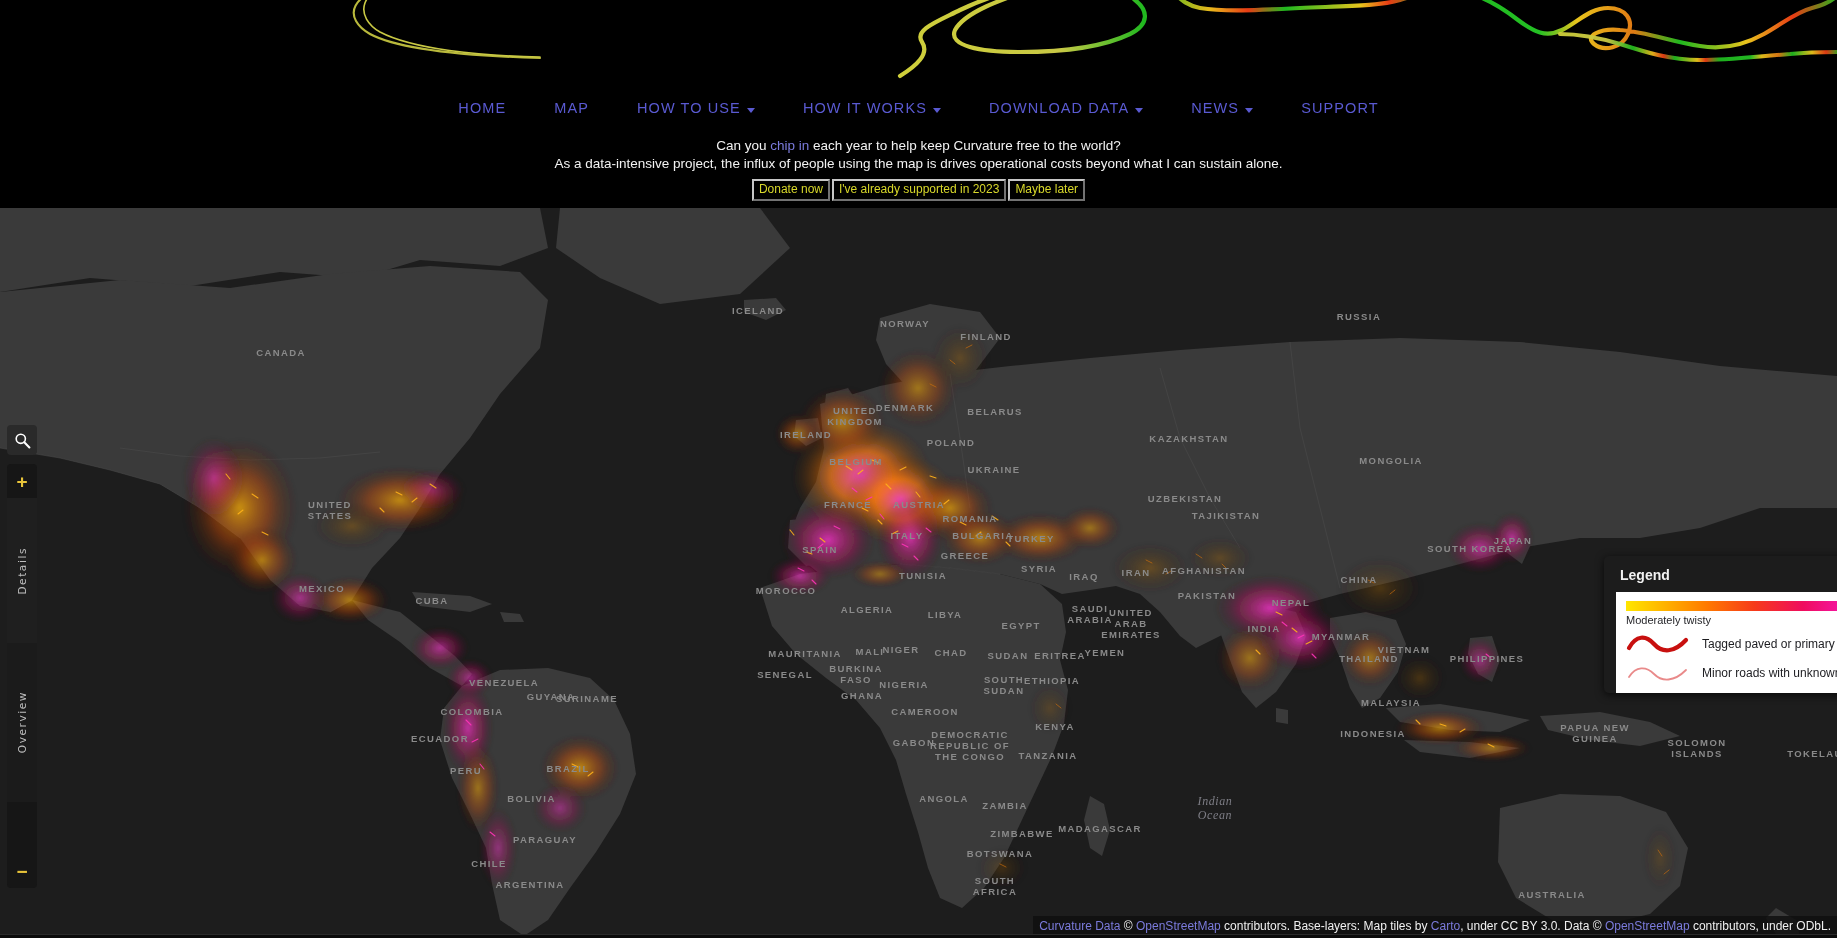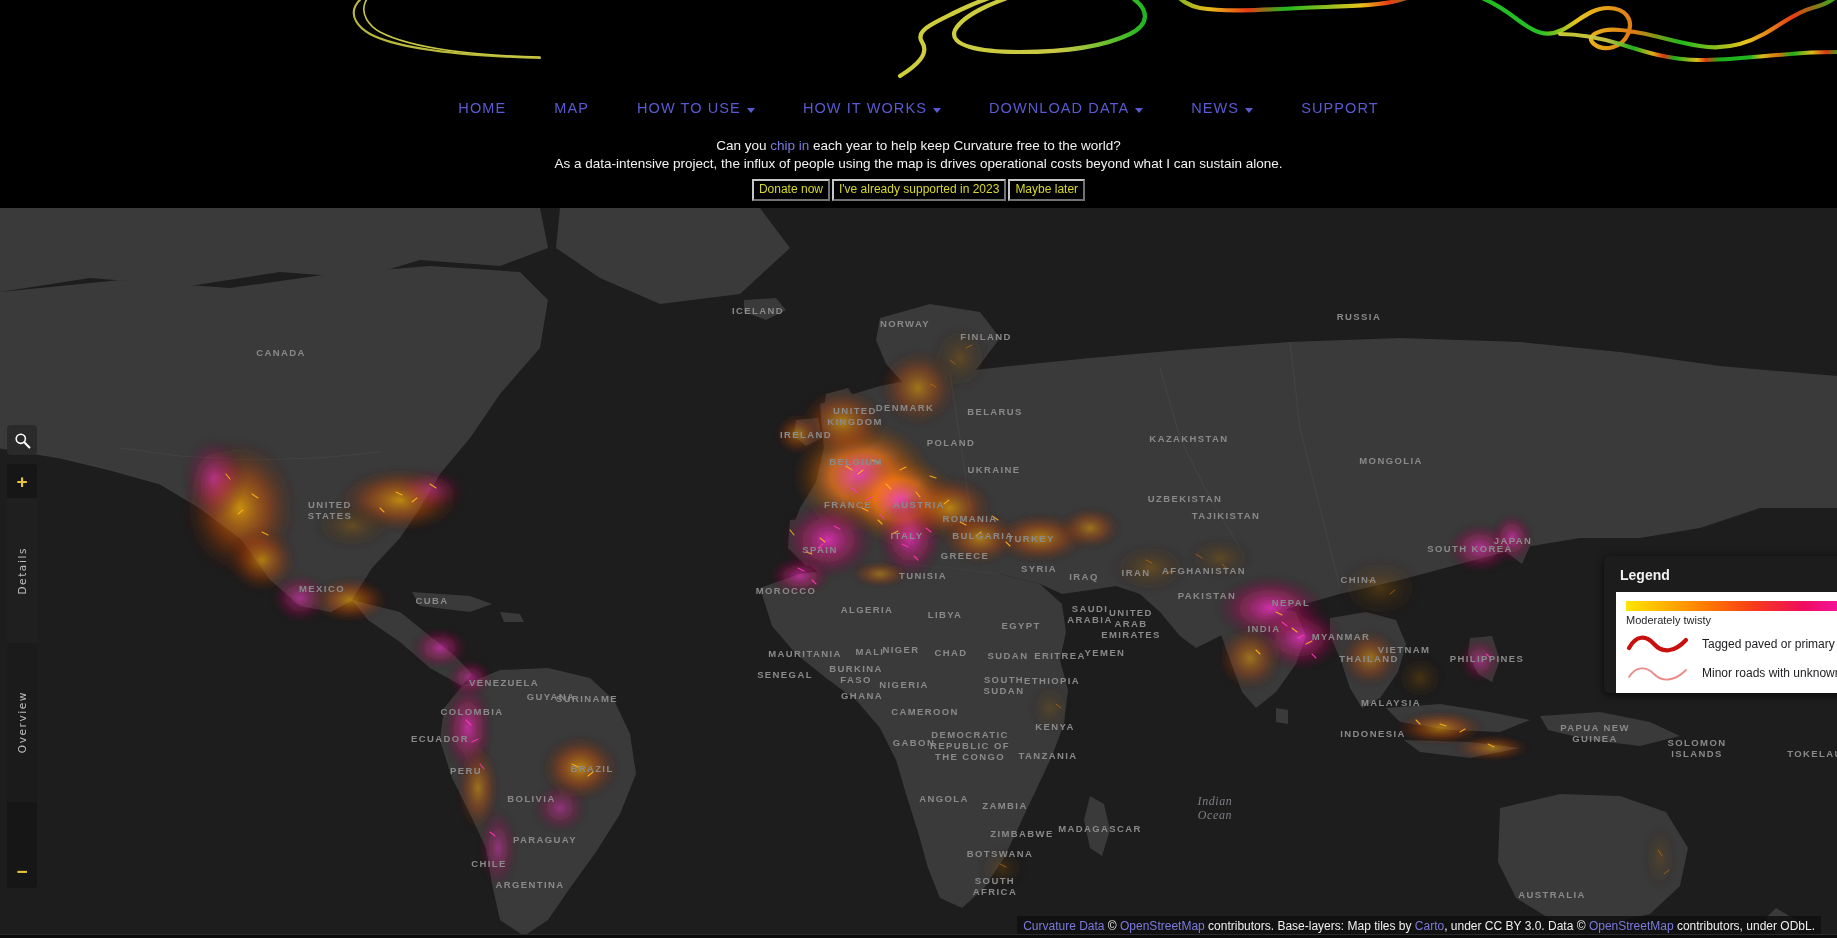--- a/index.html
+++ b/index.html
@@ -187,21 +187,21 @@
   .legend-row {
     display: flex; align-items: center; gap: 10px; margin-top: 7px;
   }
   .legend-row .swatch { width: 66px; height: 22px; flex: 0 0 66px; }
   .legend-row .ltext { font-size: 12px; color: #1c1c20; white-space: nowrap; }
 
   
   #attribution {
     position: absolute; left: 0; bottom: 0; width: 1837px; height: 24px;
     display: flex; align-items: center; justify-content: flex-end;
-    padding-right: 16px;
+    padding-right: 0;
   }
   #attr-inner {
     background: rgba(15,15,15,.84);
     color: #f0f0f0;
     font-size: 12px;
     padding: 3px 6px;
     white-space: nowrap;
     font-family: "Liberation Sans", sans-serif;
   }
   #attr-inner a { color: #7b7bdc; text-decoration: none; cursor: pointer; }
@@ -582,21 +582,21 @@
         <div class="country-label" style="left: 995px; top: 678px;">SOUTH<br>AFRICA</div>
         <div class="country-label" style="left: 330px; top: 302px;">UNITED<br>STATES</div>
         <div class="country-label" style="left: 322px; top: 380px;">MEXICO</div>
         <div class="country-label" style="left: 432px; top: 392px;">CUBA</div>
         <div class="country-label" style="left: 504px; top: 474px;">VENEZUELA</div>
         <div class="country-label" style="left: 472px; top: 503px;">COLOMBIA</div>
         <div class="country-label" style="left: 551px; top: 488px;">GUYANA</div>
         <div class="country-label" style="left: 587px; top: 490px;">SURINAME</div>
         <div class="country-label" style="left: 440px; top: 530px;">ECUADOR</div>
         <div class="country-label" style="left: 466px; top: 562px;">PERU</div>
-        <div class="country-label" style="left: 592px; top: 560px;">BRAZIL</div>
+        <div class="country-label" style="left: 568px; top: 560px;">BRAZIL</div>
         <div class="country-label" style="left: 512px; top: 590px; padding-left: 39px;">BOLIVIA</div>
         <div class="country-label" style="left: 545px; top: 631px;">PARAGUAY</div>
         <div class="country-label" style="left: 489px; top: 655px;">CHILE</div>
         <div class="country-label" style="left: 530px; top: 676px;">ARGENTINA</div>
         <div class="country-label" style="left: 1341px; top: 428px;">MYANMAR</div>
         <div class="country-label" style="left: 1369px; top: 450px;">THAILAND</div>
         <div class="country-label" style="left: 1404px; top: 441px;">VIETNAM</div>
         <div class="country-label" style="left: 1487px; top: 450px;">PHILIPPINES</div>
         <div class="country-label" style="left: 1391px; top: 494px;">MALAYSIA</div>
         <div class="country-label" style="left: 1373px; top: 525px;">INDONESIA</div>

